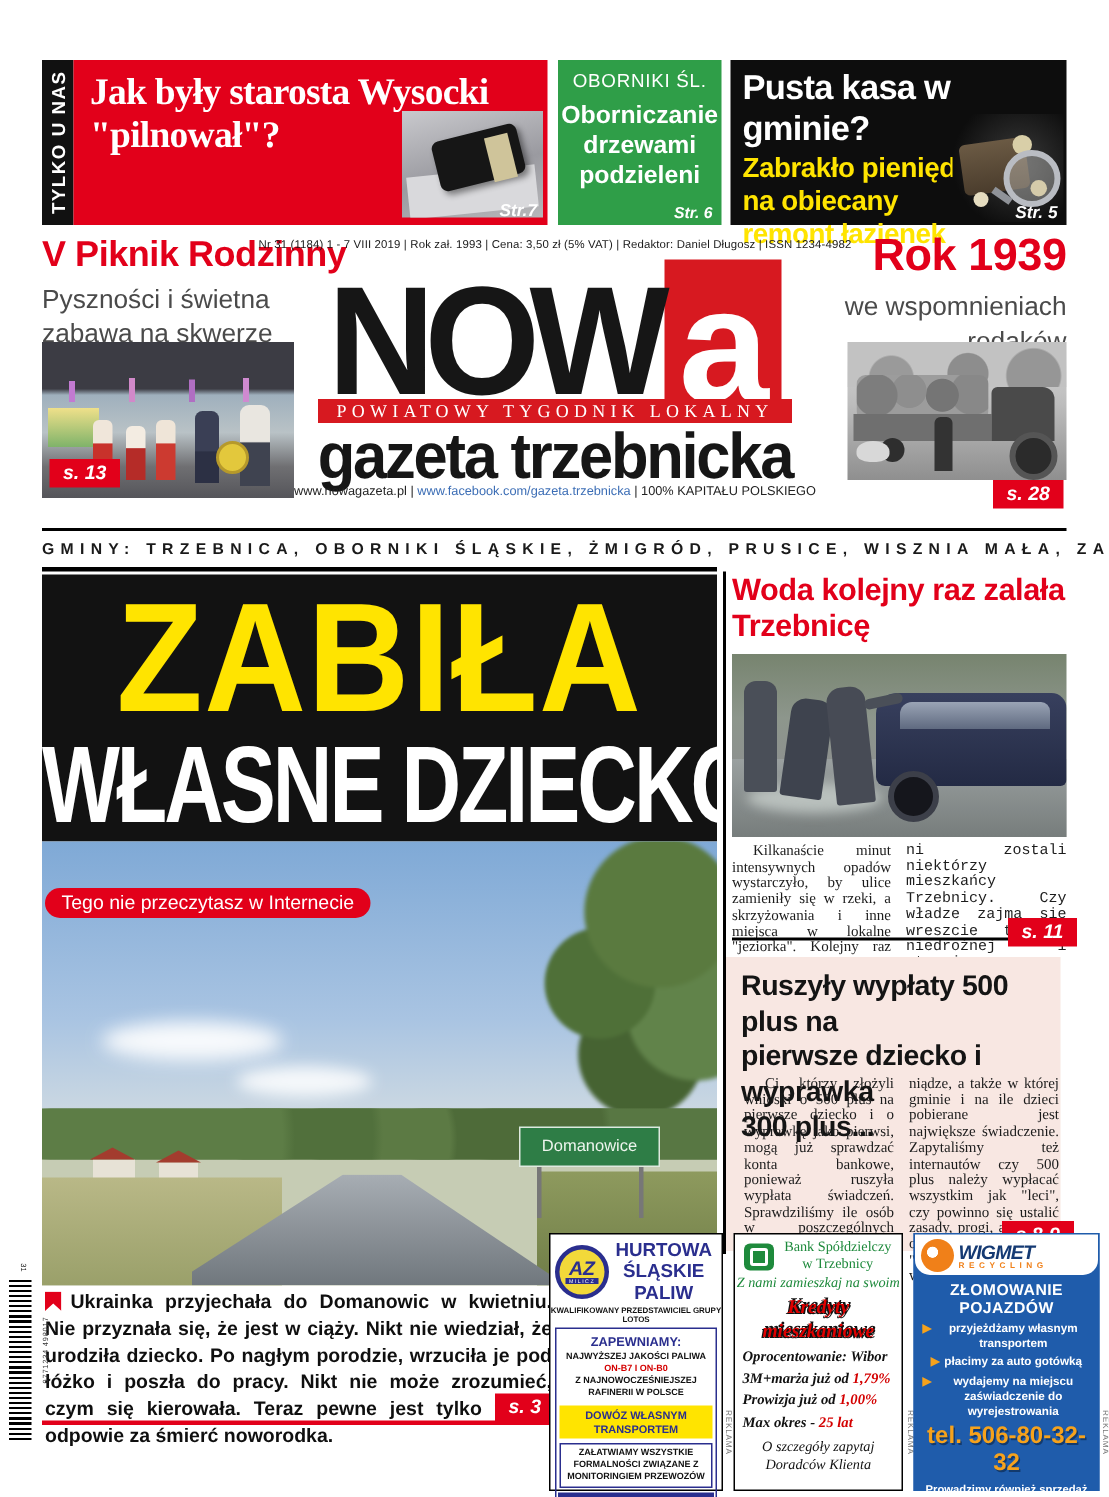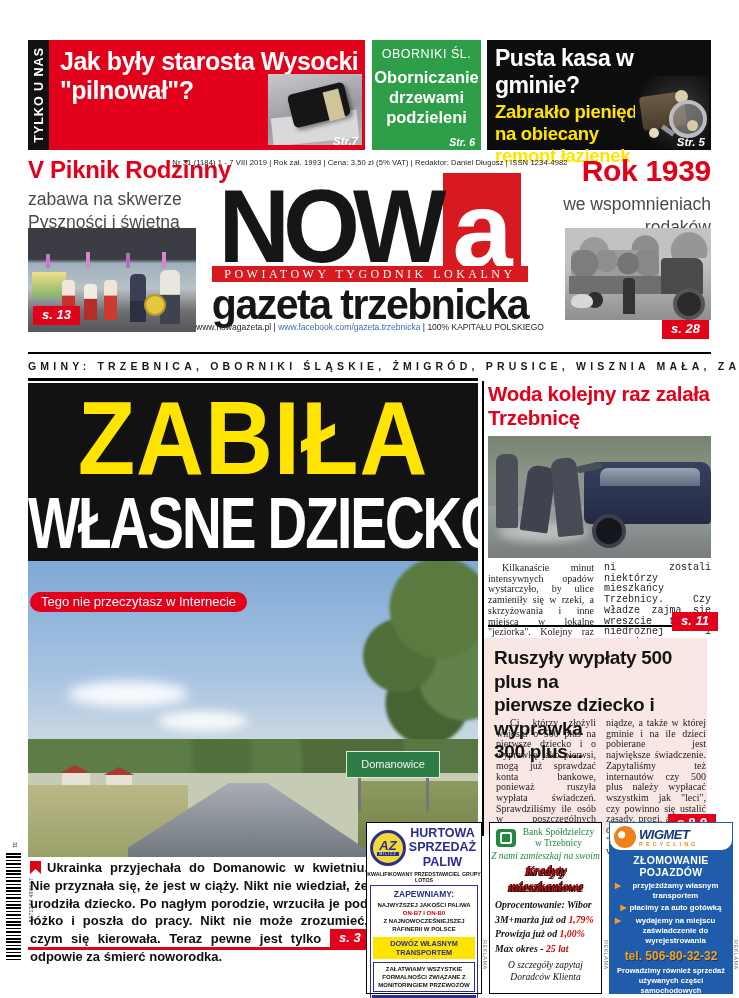--- a/index.html
+++ b/index.html
@@ -3,21 +3,21 @@
 <meta charset="utf-8">
 <style>
   html,body{margin:0;padding:0;background:#fff;}
   body{font-family:"Liberation Sans",sans-serif;color:#111;}
   #page{position:relative;width:739px;height:998px;background:#fff;overflow:hidden;}
   .abs{position:absolute;}
   .badge{position:absolute;background:#e2001a;color:#fff;font-style:italic;font-weight:bold;
          font-size:13px;line-height:16px;padding:1px 9px 2px;white-space:nowrap;}
   .pagelabel{position:absolute;color:#fff;font-style:italic;font-weight:bold;font-size:11.5px;}
   .photo{position:absolute;overflow:hidden;}
-  .tz{position:absolute;}
+  .tz{position:absolute;font-family:Liberation Serif, serif;}
   
   .teaser-red-line{font-size:25px;font-weight:800;line-height:1.16;color:#fff;letter-spacing:-0.5px;}
   .green-line{font-size:16.5px;font-weight:800;line-height:1.22;color:#fff;}
   .yellow-line{font-size:18.5px;font-weight:800;line-height:1.18;color:#ffe400;letter-spacing:-0.3px;}
   
   .issue{font-size:7.6px;color:#1a1a1a;text-align:center;letter-spacing:0.1px;}
   .logo-now{font-size:99px;font-weight:900;letter-spacing:-7px;line-height:0.8;color:#161616;
             transform:scaleY(1.04);display:inline-block;}
   .logo-a-box{display:inline-flex;align-items:flex-end;justify-content:center;width:78px;height:93px;
             background:#d71920;margin-left:4px;}
@@ -49,21 +49,21 @@
   .fuel-title{color:#2a2e8e;font-weight:800;font-size:12.5px;line-height:1.15;text-align:center;}
   .fuel-small{font-size:5.3px;font-weight:700;text-align:center;color:#111;}
   .fuel-box{border:1.5px solid #2a2e8e;margin:2px 3px;padding:2px 2px 0;}
   .fuel-line{font-size:6px;font-weight:800;text-align:center;color:#2a2e8e;line-height:1.35;}
   .bank{font-family:"Liberation Serif",serif;}
   .bank-green{color:#1e8a3c;}
   .bank-row{font-size:9.8px;color:#111;line-height:1.5;font-weight:700;}
   .bank-red{color:#d40000;}
   .wig-bullet{display:flex;gap:3px;font-size:7.8px;font-weight:700;color:#fff;line-height:1.25;
               text-align:center;justify-content:center;}
-  .wig-tel{color:#f6a21c;font-weight:800;font-size:12px;text-align:center;
+  .wig-tel{color:#f6a21c;font-weight:800;font-size:16px;text-align:center;
            text-shadow:1px 1px 0 #123a6e;}
   .house{position:absolute;background:#e7e2d6;}
   .house:before{content:"";position:absolute;left:-2px;top:-8px;width:0;height:0;
       border-left:15px solid transparent;border-right:15px solid transparent;border-bottom:8px solid #a33c2e;}
 </style>
 </head>
 <body>
 
 <div id="page">
 
@@ -107,22 +107,22 @@
       <div class="abs" style="left:52px;top:44px;width:11px;height:11px;border-radius:50%;background:#cdbd8c;"></div>
       <div class="abs" style="left:14px;top:52px;width:10px;height:10px;border-radius:50%;background:#e5dcc0;"></div>
       <div class="abs" style="left:34px;top:24px;width:30px;height:30px;border:4px solid #b9bcc2;border-radius:50%;background:rgba(230,230,225,.35);"></div>
       <div class="abs" style="left:26px;top:52px;width:14px;height:5px;background:#8f9298;transform:rotate(35deg);"></div>
     </div>
     <span class="pagelabel" style="right:6px;bottom:2px;">Str. 5</span>
   </div>
 
   <div class="abs redhead" style="left:28px;top:156px;font-size:24px;">V Piknik Rodzinny</div>
   <div class="abs" style="left:28px;top:188px;font-size:17.5px;color:#4a4a4a;line-height:1.3;">
+    <div>Pyszności i świetna</div>
     <div>zabawa na skwerze</div>
-    <div>Pyszności i świetna</div>
   </div>
   <div class="photo" style="left:28px;top:228px;width:168px;height:104px;background:linear-gradient(#3c3c44 0%,#3c3c44 30%,#9fb0bd 34%,#b9c2c6 58%,#6f6f72 80%,#55555a 100%);">
     <div class="abs" style="left:18px;top:26px;width:4px;height:14px;background:#c27ad1;"></div>
     <div class="abs" style="left:58px;top:24px;width:4px;height:16px;background:#d189c9;"></div>
     <div class="abs" style="left:98px;top:25px;width:4px;height:15px;background:#b06ec2;"></div>
     <div class="abs" style="left:134px;top:24px;width:4px;height:16px;background:#cf8ad0;"></div>
     <div class="abs" style="left:4px;top:44px;width:34px;height:26px;background:linear-gradient(#efe08a,#7fb36a);"></div>
     <div class="abs" style="left:34px;top:52px;width:13px;height:40px;background:linear-gradient(#f0e6da 38%,#c8322b 40%);border-radius:4px 4px 0 0;"></div>
     <div class="abs" style="left:56px;top:56px;width:13px;height:36px;background:linear-gradient(#f3ece2 40%,#b52c28 42%);border-radius:4px 4px 0 0;"></div>
     <div class="abs" style="left:76px;top:52px;width:13px;height:40px;background:linear-gradient(#efe5d8 38%,#cc3a30 40%);border-radius:4px 4px 0 0;"></div>
@@ -232,21 +232,21 @@
   <span class="badge" style="left:668px;top:814px;">s.8-9</span>
 
   <div class="ad" style="left:366px;width:116px;">
     <div style="display:flex;align-items:center;padding:3px 2px 0 3px;">
       <div style="width:36px;height:36px;border-radius:50%;background:#f2d93a;border:3px solid #2a2e8e;box-sizing:border-box;display:flex;flex-direction:column;align-items:center;justify-content:center;flex:0 0 auto;">
         <span style="color:#2a2e8e;font-weight:800;font-style:italic;font-size:13px;line-height:1;">AZ</span>
         <span style="color:#fff;background:#2a2e8e;font-size:3.5px;padding:0 2px;letter-spacing:1px;">MILICZ</span>
       </div>
       <div style="flex:1;">
         <div class="fuel-title">HURTOWA</div>
-        <div class="fuel-title">SPRZEDAŻ</div>
+        <div class="fuel-title">ŚLĄSKIE</div>
         <div class="fuel-title">PALIW</div>
       </div>
     </div>
     <div class="fuel-small" style="margin-top:2px;">KWALIFIKOWANY PRZEDSTAWICIEL GRUPY LOTOS</div>
     <div class="fuel-box">
       <div style="color:#2a2e8e;font-weight:800;font-size:8.5px;text-align:center;margin:1px 0 2px;">ZAPEWNIAMY:</div>
       <div class="fuel-line"><span style="color:#111;">NAJWYŻSZEJ JAKOŚCI PALIWA </span><span style="color:#d40000;">ON-B7 I ON-B0</span></div>
       <div class="fuel-line" style="color:#111;">Z NAJNOWOCZEŚNIEJSZEJ RAFINERII W POLSCE</div>
       <div style="background:#ffe400;color:#2a2e8e;font-weight:800;font-size:7.3px;text-align:center;padding:2px 0;margin:3px 0;">DOWÓZ WŁASNYM TRANSPORTEM</div>
       <div class="fuel-line" style="color:#111;border:1px solid #2a2e8e;padding:2px 1px;margin-bottom:3px;">ZAŁATWIAMY WSZYSTKIE FORMALNOŚCI ZWIĄZANE Z MONITORINGIEM PRZEWOZÓW</div>

